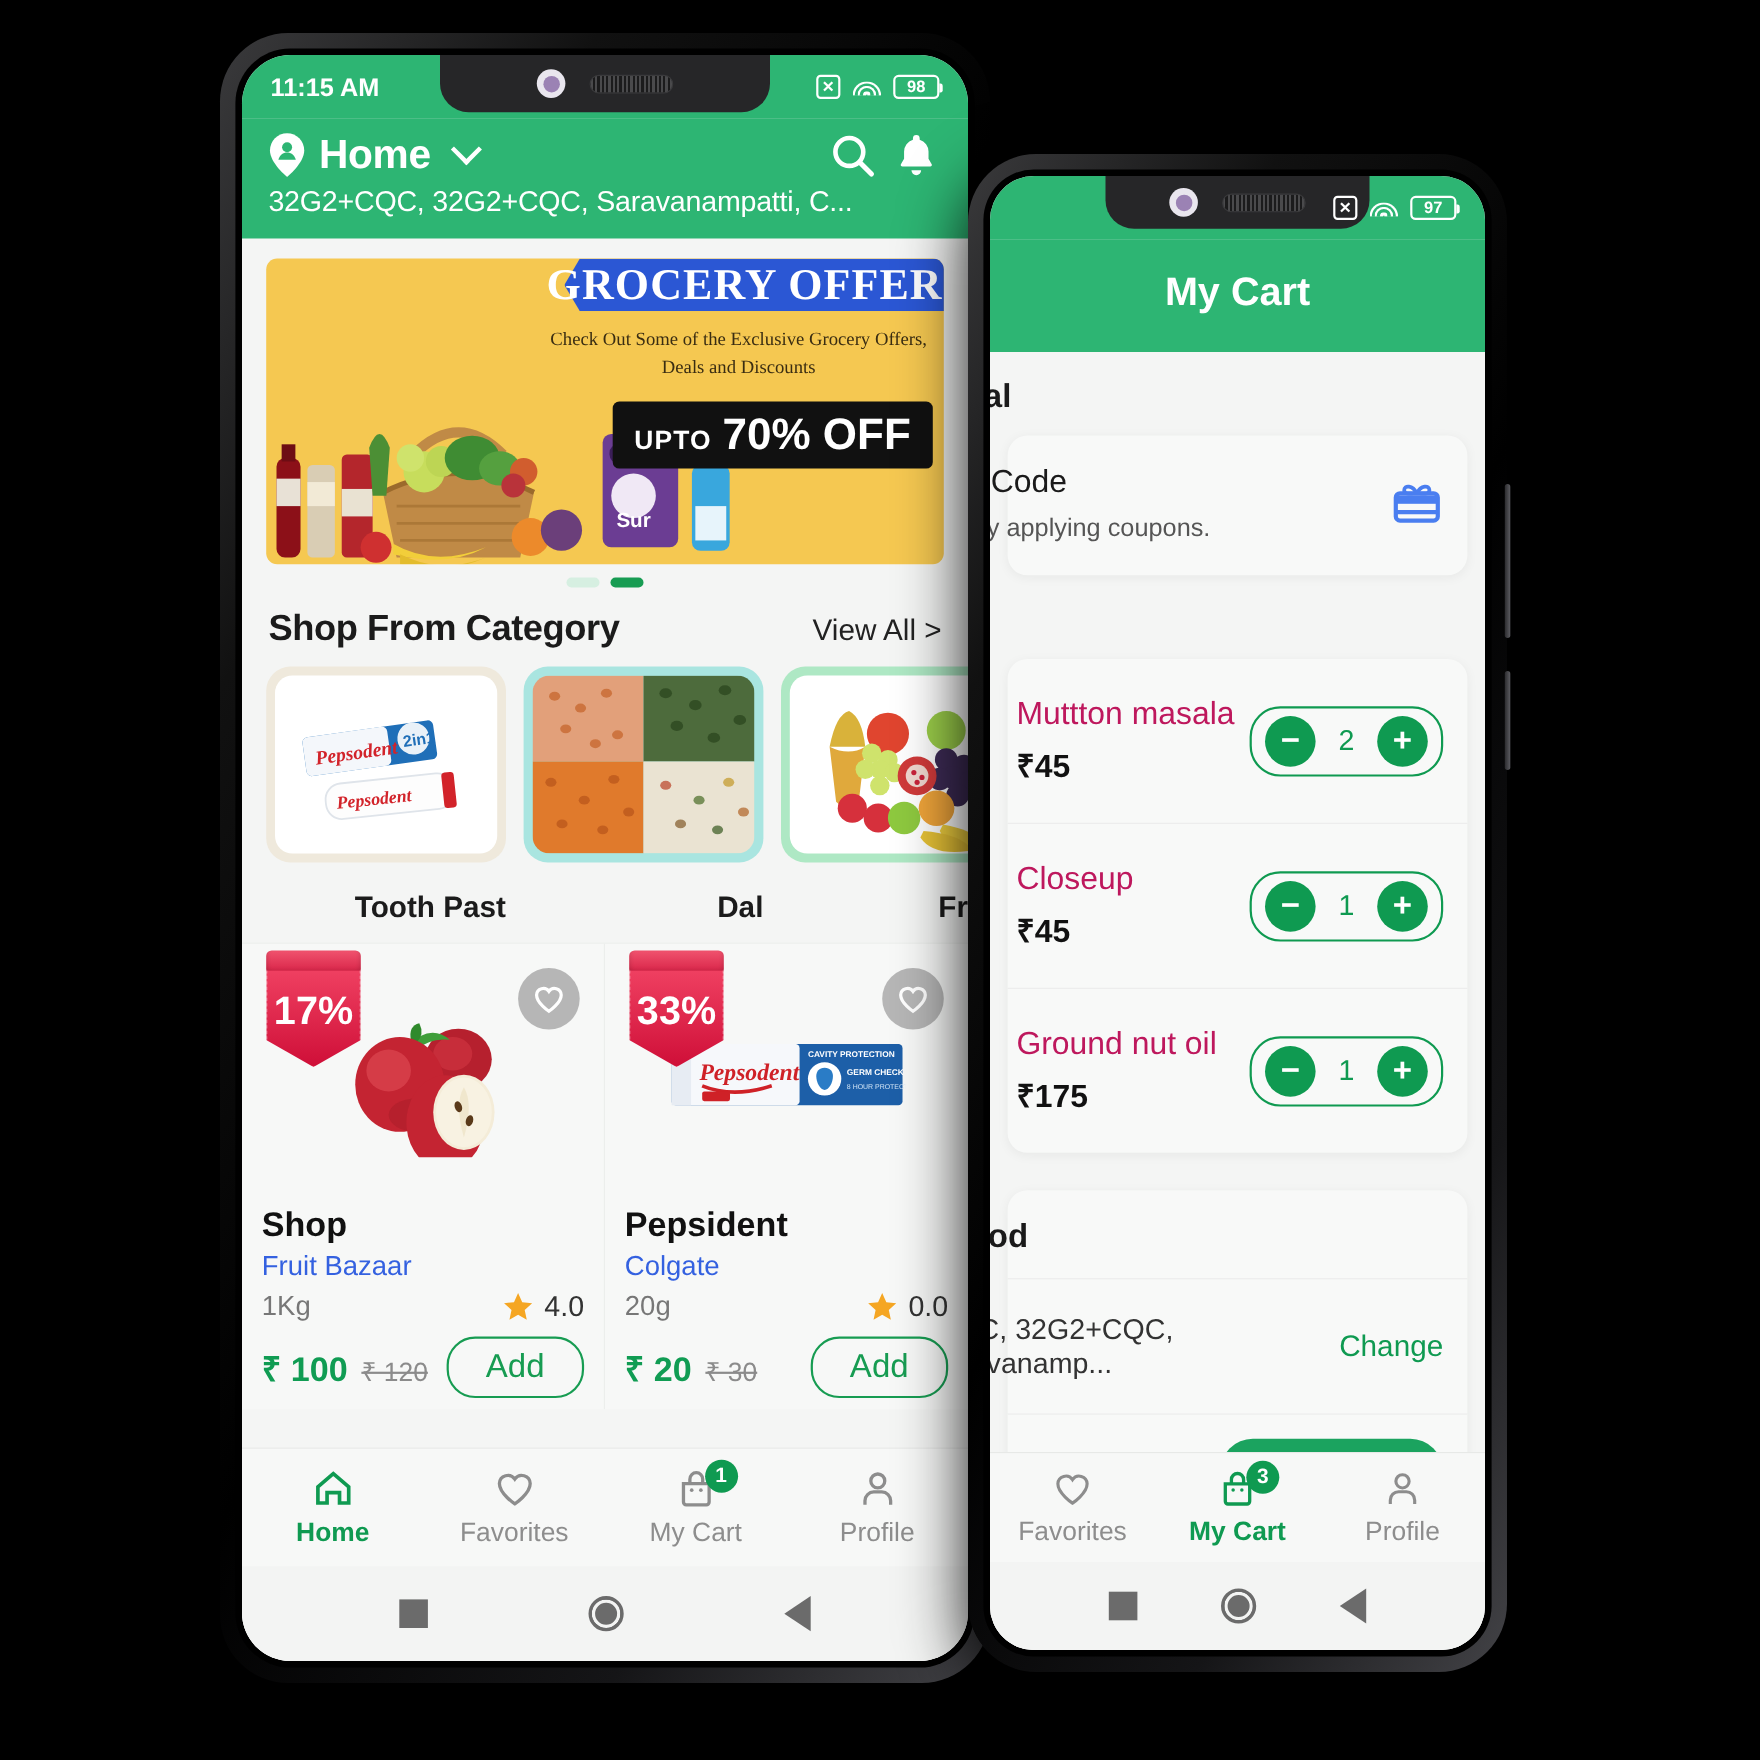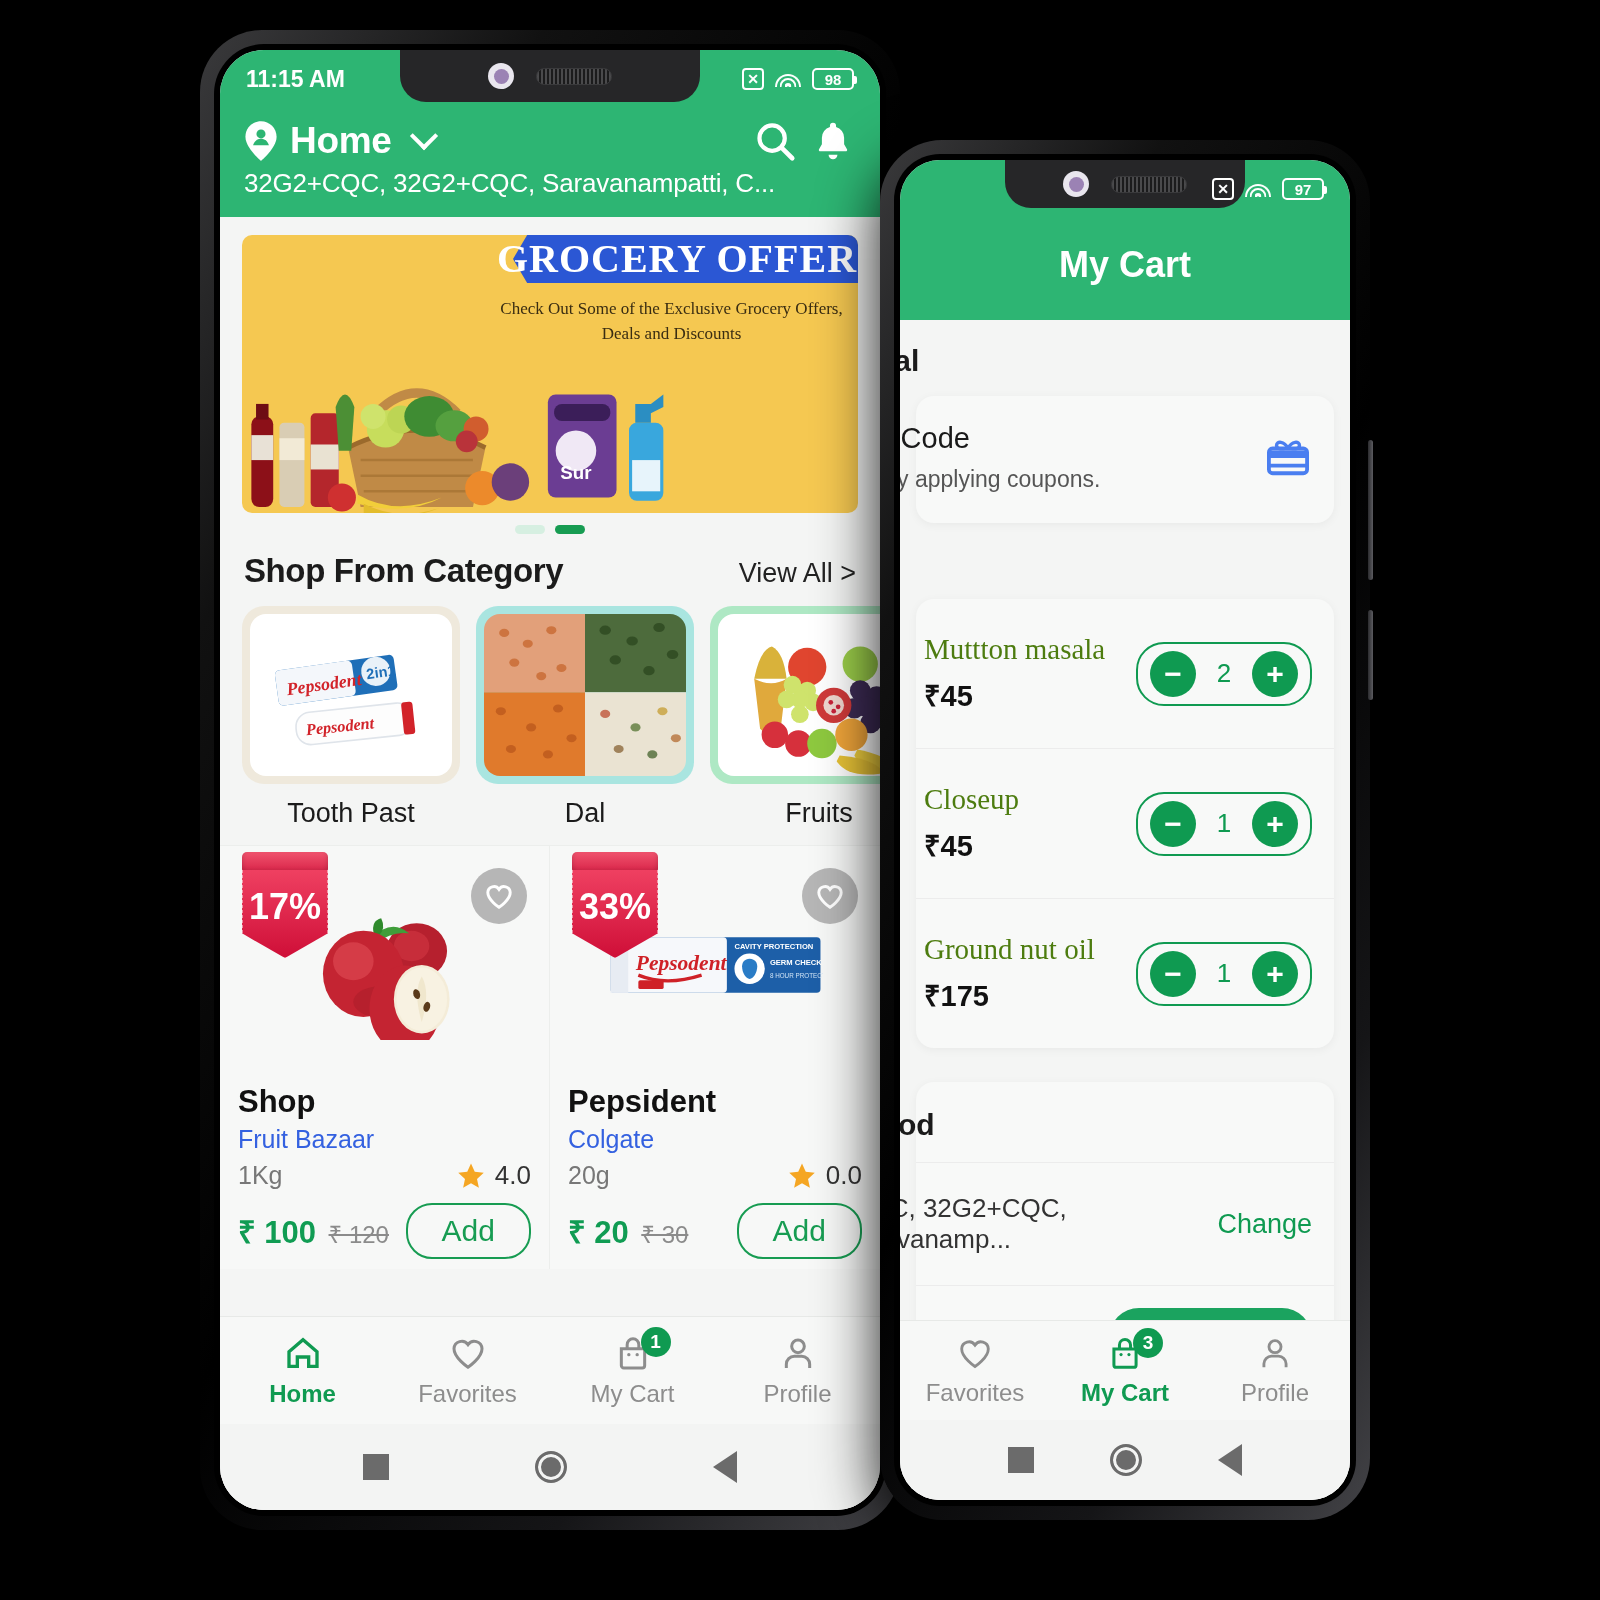--- a/index.html
+++ b/index.html
@@ -158,21 +158,21 @@
   .view-all { font-size: 27px; color: #222; }
 
   
   .cat-row { display: flex; gap: 16px; padding: 10px 22px 0 22px; overflow: hidden; }
   .cat { width: 218px; flex: none; }
   .cat-card {
     height: 178px; border-radius: 22px; padding: 8px;
     display: flex; align-items: center; justify-content: center; overflow: hidden;
   }
   .cat-inner { width: 100%; height: 100%; border-radius: 16px; overflow: hidden; position: relative; }
-  .cat-name { text-align: center; font-size: 27px; font-weight: normal; color: #1b1b1b; margin-top: 14px; }
+  .cat-name { text-align: right; font-size: 27px; font-weight: bold; color: #1b1b1b; margin-top: 26px; }
 
   
   .prod-grid { display: flex; border-top: 1px solid #eceeec; margin-top: 16px; }
   .prod {
     width: 50%; padding: 14px 18px 10px 18px; position: relative;
     border-right: 1px solid #eceeec; background: #f7f8f7;
   }
   .ribbon {
     position: absolute; left: 22px; top: 6px; width: 86px; height: 108px; z-index: 3;
   }
@@ -257,21 +257,21 @@
   .coupon-title { font-size: 29px; color: #1a1a1a; }
   .coupon-sub { font-size: 23px; color: #555; margin-top: 11px; }
   .gift-icon { width: 48px; height: 42px; flex: none; }
 
   .cart-item {
     display: flex; align-items: center; justify-content: space-between;
     padding: 34px 22px; border-bottom: 1px solid #ececec;
   }
   .cart-item:last-child { border-bottom: none; }
   .ci-txt { margin-left: -14px; }
-  .ci-name { font-size: 29px; color: #4d7c0f; font-family: Liberation Serif, serif; }
+  .ci-name { font-size: 29px; color: #be185d; }
   .ci-price { font-size: 29px; font-weight: bold; color: #111; margin-top: 9px; }
   .stepper {
     display: flex; align-items: center; gap: 16px;
     border: 2px solid #0f9a51; border-radius: 28px; padding: 7px 12px;
   }
   .step-btn {
     width: 46px; height: 46px; border-radius: 50%; background: #0f9a51;
     color: #fff; display: flex; align-items: center; justify-content: center;
     font-size: 30px; font-weight: bold; line-height: 1;
   }
@@ -390,20 +390,24 @@
               <circle cx="214" cy="80" r="13" fill="#f0e8f5"></circle>
               <text x="204" y="98" font-size="12" fill="#fff" font-family="sans-serif" font-weight="bold">Sur</text>
 
               <rect x="248" y="62" width="22" height="50" rx="5" fill="#39a7dd"></rect>
               <rect x="250" y="86" width="18" height="20" fill="#e7f4fb"></rect>
               <path d="M252 62 v-12 h10 l8-6 v8 l-8 4 v6z" fill="#2b8ec2"></path>
             </svg>
             <div class="banner-ribbon"></div>
             <div class="banner-title">GROCERY OFFERS</div>
             <div class="banner-sub">Check Out Some of the Exclusive Grocery Offers, Deals and Discounts</div>
+            <div class="banner-badge">
+              <span class="upto">UPTO</span>
+              <span class="pct">70% OFF</span>
+            </div>
           </div>
           <div class="dots">
             <span class="dot"></span>
             <span class="dot on"></span>
           </div>
         </div>
 
         <div class="sec-head">
           <div class="sec-title">Shop From Category</div>
           <div class="view-all">View All &gt;</div>

